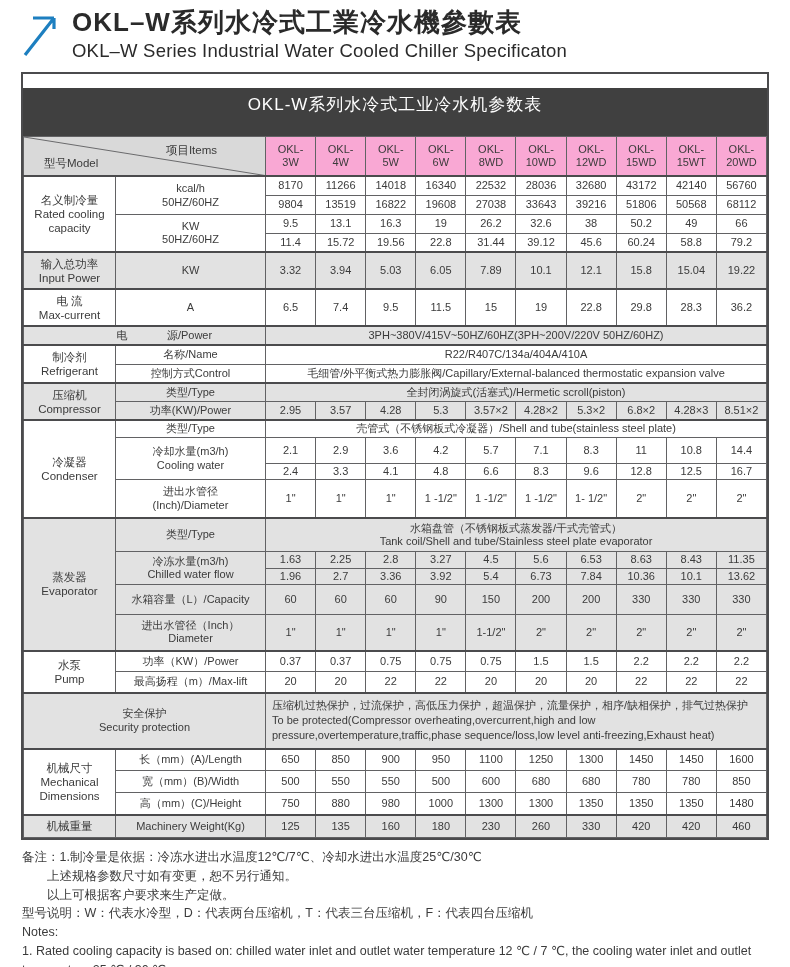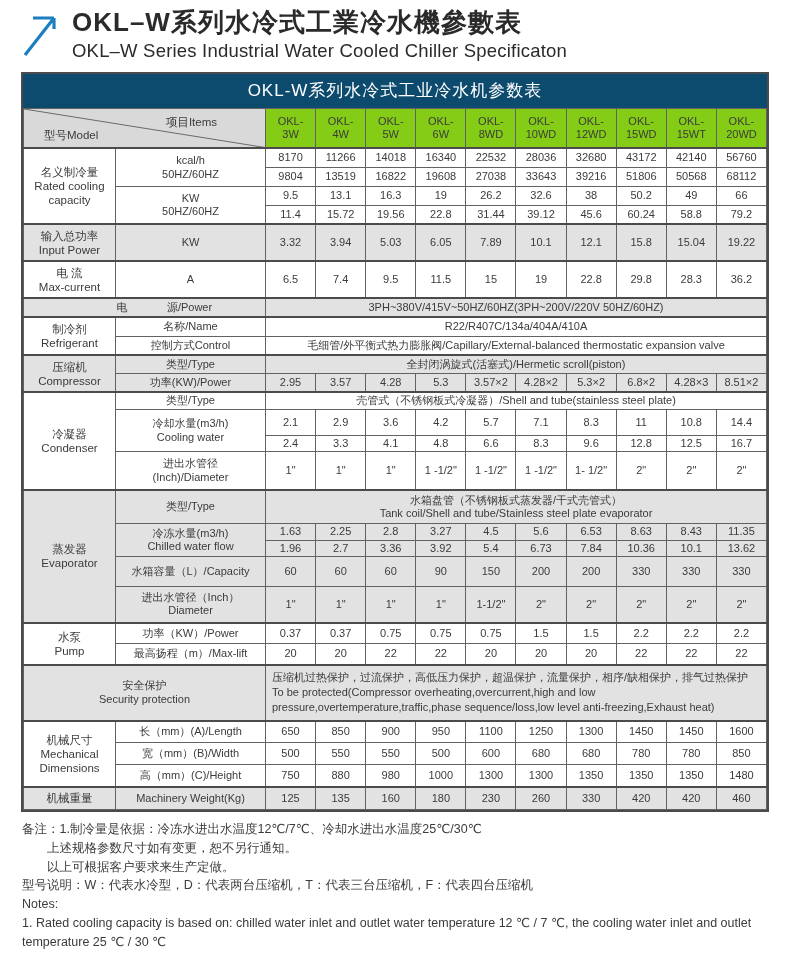--- a/index.html
+++ b/index.html
@@ -14,26 +14,26 @@
   
   .page-header { display:flex; align-items:flex-start; padding:8px 0 2px 18px; }
   .logo { width:44px; height:50px; flex:0 0 44px; margin-top:2px; }
   .titles { margin-left:10px; }
   .title-zh { font-size:26px; font-weight:600; color:#2a2a2a; letter-spacing:1px; line-height:1.15; }
   .title-en { font-size:18.5px; font-weight:400; color:#2a2a2a; margin-top:2px; letter-spacing:0.2px; }
 
   
   .table-outer { margin:8px 21px 0 21px; border:2px solid #4b4b4d; }
   .banner {
-    background:#0c4a6e; color:#fff; text-align:center;
-    font-size:17px; letter-spacing:1px; padding:5px 0 6px;
+    background:#404040; color:#fff; text-align:center;
+    font-size:17px; letter-spacing:1px; padding:5px 0 20px;margin-top:14px;
   }
   table.spec { width:100%; border-collapse:collapse; table-layout:fixed; font-size:11px; color:#3b3b3b; }
   table.spec td { border:1px solid #626264; padding:1px 2px; text-align:center; line-height:1.22; overflow:hidden; }
-  tr.hdr td { background:#84cc16; height:40px; font-size:11px; }
+  tr.hdr td { background:#f9a8d4; height:40px; font-size:11px; }
   td.corner { position:relative; background:#d9d9d9; padding:0; }
   td.corner svg { position:absolute; inset:0; width:100%; height:100%; }
   .corner-model { position:absolute; left:20px; bottom:5px; font-size:11.5px; }
   .corner-items { position:absolute; top:6px; right:48px; font-size:11.5px; }
   tr.w td { background:#ffffff; }
   tr.g td { background:#e2e2e2; }
   tr.hdr td.corner { background:#d9d9d9; }
   tr.sec td { border-top:2px solid #4b4b4d; }
   td.cat { font-size:11.5px; }
   td.spanval.left { text-align:left; padding-left:6px; line-height:1.4; }

